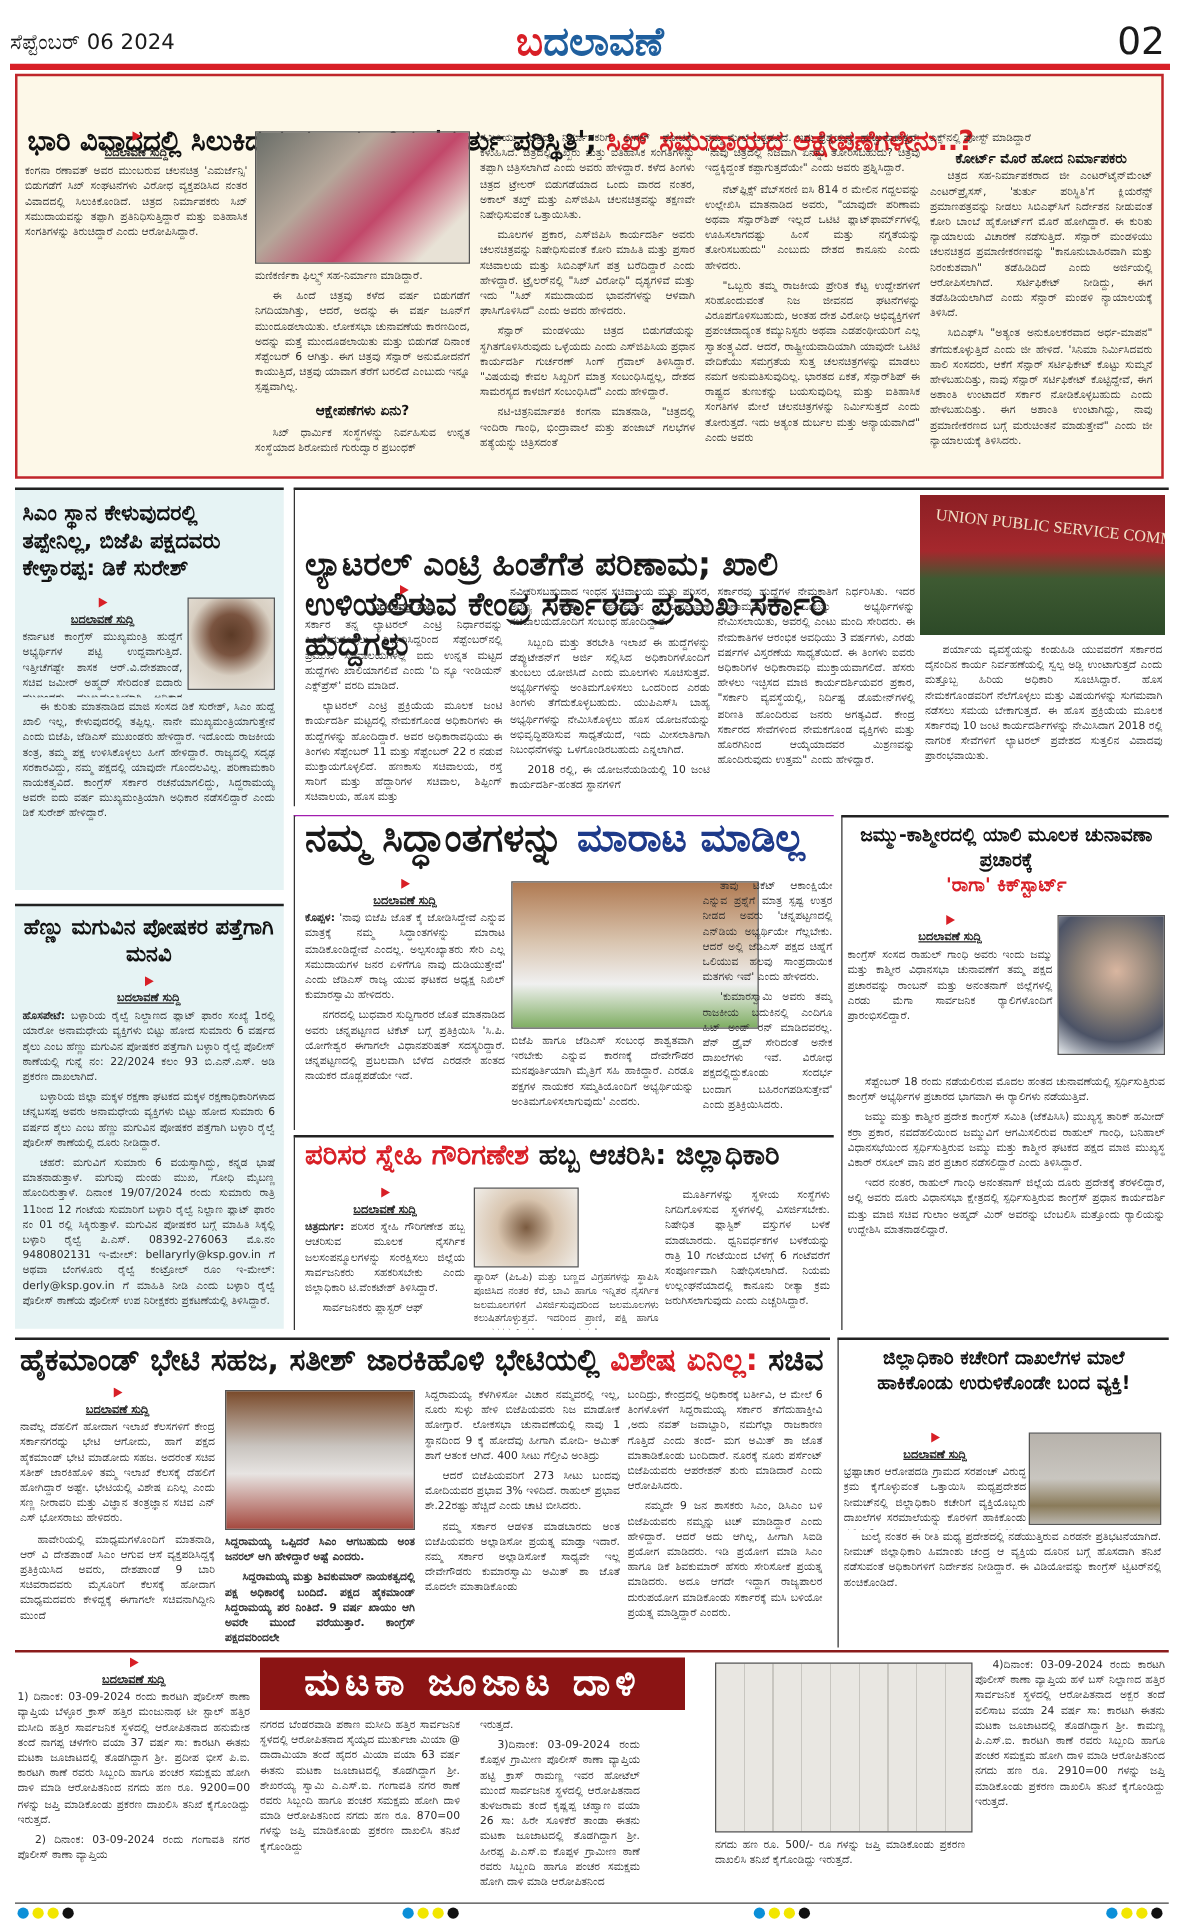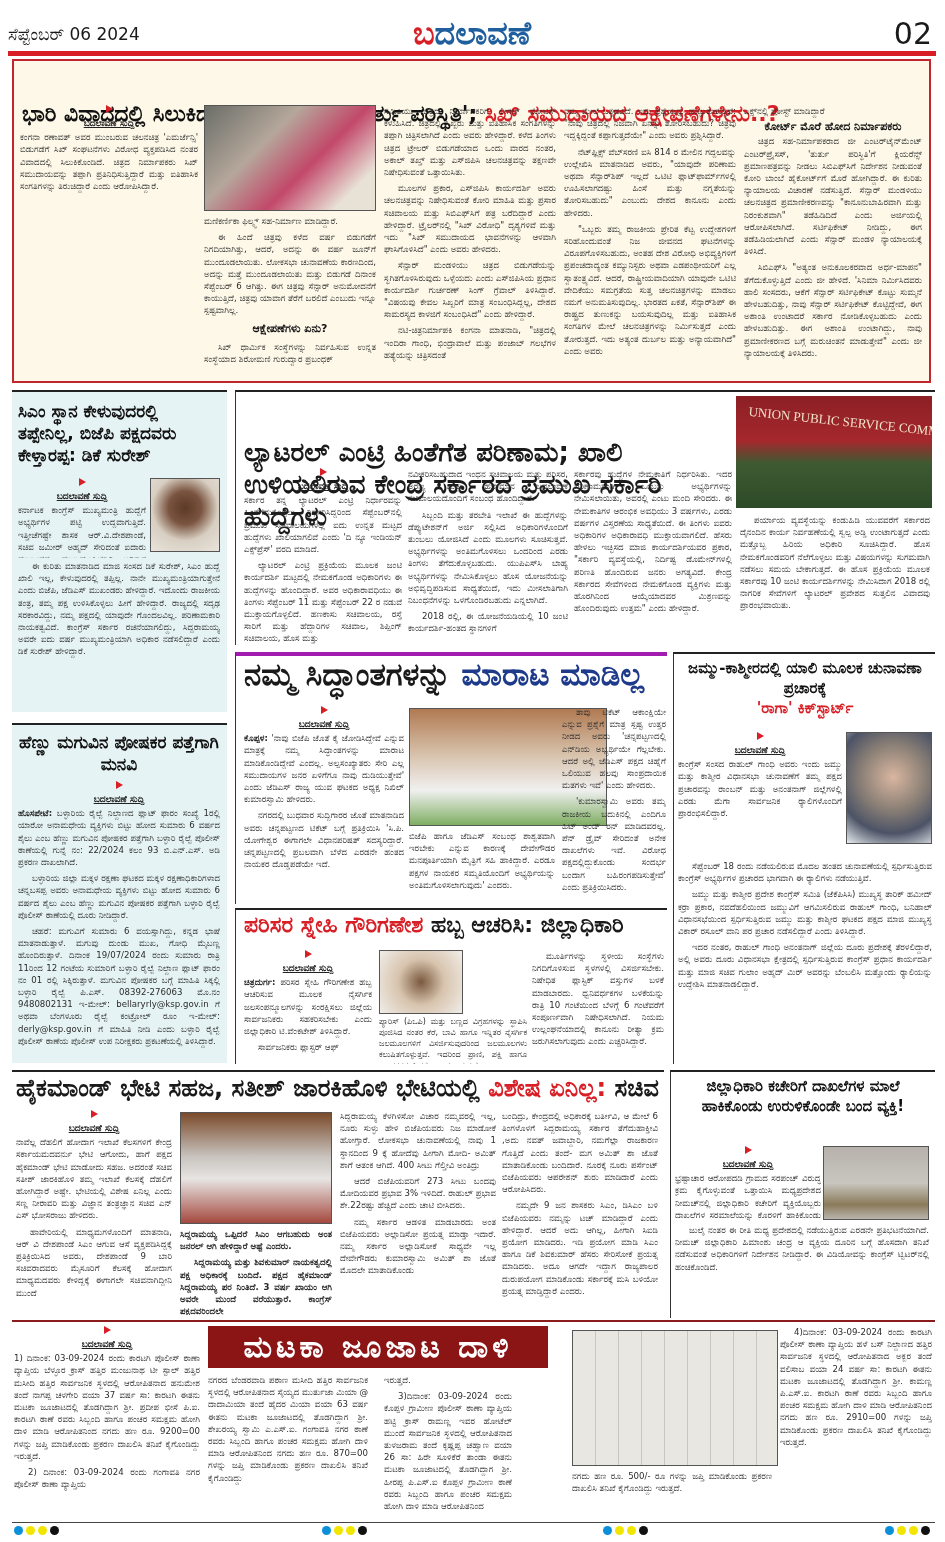--- a/index.html
+++ b/index.html
@@ -32,21 +32,21 @@
 
   
   #dk-story { left: 12px; top: 390px; width: 215px; height: 322px; background: #e6f3f4; border-top: 2px solid #222; }
   .h-center { text-align: center; font-weight: bold; color: #111; }
 
   #lateral-story { left: 235px; top: 390px; width: 700px; height: 255px; border-top: 2px solid #222; border-left: 1px solid #333; }
   #lateral-story .headline { position: absolute; left: 8px; top: 4px; width: 490px; font-size: 26px; line-height: 32px; font-weight: bold; margin-top: 40px; }
 
   #girl-story { left: 12px; top: 723px; width: 215px; height: 340px; background: #e6f3f4; border-top: 2px solid #222; }
 
-  #principles-story { left: 235px; top: 652px; width: 432px; height: 252px; border-top: 4px solid #a21caf; border-left: 1px solid #333; }
+  #principles-story { left: 235px; top: 652px; width: 432px; height: 252px; border-top: 1px solid #a21caf; border-left: 1px solid #333; }
   #principles-story .headline { position: absolute; left: 8px; top: 0; font-size: 31px; font-weight: bold; white-space: nowrap; }
   #principles-story .headline .blue { color: #1e3a8a; }
 
   #rahul-story { left: 673px; top: 652px; width: 262px; height: 412px; border-top: 2px solid #222; border-left: 1px solid #333; padding-left: 46px; }
 
   #ganesha-story { left: 235px; top: 908px; width: 432px; height: 156px; border-top: 2px solid #222; border-left: 1px solid #333; }
   #ganesha-story .headline { position: absolute; left: 8px; top: 2px; font-size: 22px; font-weight: bold; white-space: nowrap; }
   #ganesha-story .headline .red { color: #d81f26; }
 
   #highcommand-story { left: 12px; top: 1070px; width: 652px; height: 245px; border-top: 2px solid #222; }
@@ -233,27 +233,27 @@
   </div>
 </article>
 
 <article class="box" id="highcommand-story">
   <h2 class="headline"><span>ಹೈಕಮಾಂಡ್ ಭೇಟಿ ಸಹಜ, ಸತೀಶ್ ಜಾರಕಿಹೊಳಿ ಭೇಟಿಯಲ್ಲಿ </span><span class="red">ವಿಶೇಷ ಏನಿಲ್ಲ:</span><span> ಸಚಿವ</span></h2>
   <div class="col body-text" style="left:4px; top:38px; width:156px; height:206px;">
     <div class="byline">
         <i class="tri"></i>
         <span class="lbl">ಬದಲಾವಣೆ ಸುದ್ದಿ</span>
       </div>
-    <p class="noind">ನಾವೆಲ್ಲ ದೆಹಲಿಗೆ ಹೋದಾಗ ಇಲಾಖೆ ಕೆಲಸಗಳಿಗೆ ಕೇಂದ್ರ ಸರ್ಕಾಯಮದವರ್ನು ಭೇಟಿ ಆಗೋದು, ಹಾಗೆ ಪಕ್ಷದ ಹೈಕಮಾಂಡ್ ಭೇಟಿ ಮಾಡೋದು ಸಹಜ. ಅದರಂತೆ ಸಚಿವ ಸತೀಶ್ ಜಾರಕಿಹೊಳಿ ತಮ್ಮ ಇಲಾಖೆ ಕೆಲಸಕ್ಕೆ ದೆಹಲಿಗೆ ಹೋಗಿದ್ದಾರೆ ಅಷ್ಟೇ. ಭೇಟಿಯಲ್ಲಿ ವಿಶೇಷ ಏನಿಲ್ಲ ಎಂದು ಸಣ್ಣ ನೀರಾವರಿ ಮತ್ತು ವಿಜ್ಞಾನ ತಂತ್ರಜ್ಞಾನ ಸಚಿವ ಎನ್ ಎಸ್ ಭೋಸರಾಜು ಹೇಳಿದರು.</p>
+    <p class="noind">ನಾವೆಲ್ಲ ದೆಹಲಿಗೆ ಹೋದಾಗ ಇಲಾಖೆ ಕೆಲಸಗಳಿಗೆ ಕೇಂದ್ರ ಸರ್ಕಾನಗರದ್ನು ಭೇಟಿ ಆಗೋದು, ಹಾಗೆ ಪಕ್ಷದ ಹೈಕಮಾಂಡ್ ಭೇಟಿ ಮಾಡೋದು ಸಹಜ. ಅದರಂತೆ ಸಚಿವ ಸತೀಶ್ ಜಾರಕಿಹೊಳಿ ತಮ್ಮ ಇಲಾಖೆ ಕೆಲಸಕ್ಕೆ ದೆಹಲಿಗೆ ಹೋಗಿದ್ದಾರೆ ಅಷ್ಟೇ. ಭೇಟಿಯಲ್ಲಿ ವಿಶೇಷ ಏನಿಲ್ಲ ಎಂದು ಸಣ್ಣ ನೀರಾವರಿ ಮತ್ತು ವಿಜ್ಞಾನ ತಂತ್ರಜ್ಞಾನ ಸಚಿವ ಎನ್ ಎಸ್ ಭೋಸರಾಜು ಹೇಳಿದರು.</p>
     <p>ಹಾವೇರಿಯಲ್ಲಿ ಮಾಧ್ಯಮಗಳೊಂದಿಗೆ ಮಾತನಾಡಿ, ಆರ್ ವಿ ದೇಶಪಾಂಡೆ ಸಿಎಂ ಆಗುವ ಆಸೆ ವ್ಯಕ್ತಪಡಿಸಿದ್ದಕ್ಕೆ ಪ್ರತಿಕ್ರಿಯಿಸಿದ ಅವರು, ದೇಶಪಾಂಡೆ 9 ಬಾರಿ ಸಚಿವರಾದವರು ಮೈಸೂರಿಗೆ ಕೆಲಸಕ್ಕೆ ಹೋದಾಗ ಮಾಧ್ಯಮದವರು ಕೇಳಿದ್ದಕ್ಕೆ ಈಗಾಗಲೇ ಸಚಿವನಾಗಿದ್ದೀನಿ ಮುಂದೆ</p>
   </div>
   <div class="photo ph-cm" style="left:168px; top:40px; width:152px; height:112px;"></div>
   <div class="col body-text" style="left:168px; top:156px; width:152px; height:88px;font-weight:bold;">
     <p class="noind">ಸಿದ್ದರಾಮಯ್ಯ ಒಪ್ಪಿದರೆ ಸಿಎಂ ಆಗಬಹುದು ಅಂತ ಜನರಲ್ ಆಗಿ ಹೇಳಿದ್ದಾರೆ ಅಷ್ಟೆ ಎಂದರು.</p>
-    <p>ಸಿದ್ದರಾಮಯ್ಯ ಮತ್ತು ಶಿವಕುಮಾರ್ ನಾಯಕತ್ವದಲ್ಲಿ ಪಕ್ಷ ಅಧಿಕಾರಕ್ಕೆ ಬಂದಿದೆ. ಪಕ್ಷದ ಹೈಕಮಾಂಡ್ ಸಿದ್ದರಾಮಯ್ಯ ಪರ ನಿಂತಿದೆ. 3 ವರ್ಷ ಖಾಯಂ ಆಗಿ ಅವರೇ ಮುಂದೆ ವರೆಯುತ್ತಾರೆ. ಕಾಂಗ್ರೆಸ್ ಪಕ್ಷದವರಿಂದಲೇ</p>
+    <p>ಸಿದ್ದರಾಮಯ್ಯ ಮತ್ತು ಶಿವಕುಮಾರ್ ನಾಯಕತ್ವದಲ್ಲಿ ಪಕ್ಷ ಅಧಿಕಾರಕ್ಕೆ ಬಂದಿದೆ. ಪಕ್ಷದ ಹೈಕಮಾಂಡ್ ಸಿದ್ದರಾಮಯ್ಯ ಪರ ನಿಂತಿದೆ. 9 ವರ್ಷ ಖಾಯಂ ಆಗಿ ಅವರೇ ಮುಂದೆ ವರೆಯುತ್ತಾರೆ. ಕಾಂಗ್ರೆಸ್ ಪಕ್ಷದವರಿಂದಲೇ</p>
   </div>
   <div class="col body-text" style="left:328px; top:38px; width:156px; height:206px;">
     <p class="noind">ಸಿದ್ದರಾಮಯ್ಯ ಕೆಳಗಿಳಿಸೋ ವಿಚಾರ ನಮ್ಮವರಲ್ಲಿ ಇಲ್ಲ, ನೂರು ಸುಳ್ಳು ಹೇಳಿ ಬಿಜೆಪಿಯವರು ನಿಜ ಮಾಡೋಕೆ ಹೋಗ್ತಾರೆ. ಲೋಕಸಭಾ ಚುನಾವಣೆಯಲ್ಲಿ ನಾವು 1 ಸ್ಥಾನದಿಂದ 9 ಕ್ಕೆ ಹೋದೆವು ಹೀಗಾಗಿ ಮೋದಿ- ಅಮಿತ್ ಶಾಗೆ ಆತಂಕ ಆಗಿದೆ. 400 ಸೀಟು ಗೆಲ್ತೀವಿ ಅಂತಿದ್ರು</p>
     <p>ಆದರೆ ಬಿಜೆಪಿಯವರಿಗೆ 273 ಸೀಟು ಬಂದವು ಮೋದಿಯವರ ಪ್ರಭಾವ 3% ಇಳಿದಿದೆ. ರಾಹುಲ್ ಪ್ರಭಾವ ಶೇ.22ರಷ್ಟು ಹೆಚ್ಚಿದೆ ಎಂದು ಚಾಟಿ ಬೀಸಿದರು.</p>
     <p>ನಮ್ಮ ಸರ್ಕಾರ ಆಡಳಿತ ಮಾಡಬಾರದು ಅಂತ ಬಿಜೆಪಿಯವರು ಅಲ್ಲಾಡಿಸೋ ಪ್ರಯತ್ನ ಮಾಡ್ತಾ ಇದಾರೆ. ನಮ್ಮ ಸರ್ಕಾರ ಅಲ್ಲಾಡಿಸೋಕೆ ಸಾಧ್ಯವೇ ಇಲ್ಲ ದೇವೇಗೌಡರು ಕುಮಾರಸ್ವಾಮಿ ಅಮಿತ್ ಶಾ ಜೊತೆ ಮೊದಲೇ ಮಾತಾಡಿಕೊಂಡು</p>
   </div>
   <div class="col body-text" style="left:490px; top:38px; width:156px; height:206px;">
     <p class="noind">ಬಂದಿದ್ರು, ಕೇಂದ್ರದಲ್ಲಿ ಅಧಿಕಾರಕ್ಕೆ ಬರ್ತೀವಿ, ಆ ಮೇಲೆ 6 ತಿಂಗಳೊಳಗೆ ಸಿದ್ದರಾಮಯ್ಯ ಸರ್ಕಾರ ತೆಗೆದುಹಾಕ್ತೀವಿ ,ಅದು ನವತ್ ಜವಾಬ್ದಾರಿ, ನಮಗೆಲ್ಲಾ ರಾಜಕಾರಣ ಗೊತ್ತಿದೆ ಎಂದು ತಂದೆ- ಮಗ ಅಮಿತ್ ಶಾ ಜೊತೆ ಮಾತಾಡಿಕೊಂಡು ಬಂದಿದಾರೆ. ನೂರಕ್ಕೆ ನೂರು ಪರ್ಸೆಂಟ್ ಬಿಜೆಪಿಯವರು ಆಪರೇಶನ್ ಶುರು ಮಾಡಿದಾರೆ ಎಂದು ಆರೋಪಿಸಿದರು.</p>
     <p>ನಮ್ಮದೇ 9 ಜನ ಶಾಸಕರು ಸಿಎಂ, ಡಿಸಿಎಂ ಬಳಿ ಬಿಜೆಪಿಯವರು ನಮ್ಮನ್ನು ಟಚ್ ಮಾಡಿದ್ದಾರೆ ಎಂದು ಹೇಳಿದ್ದಾರೆ. ಆದರೆ ಅದು ಆಗಿಲ್ಲ, ಹೀಗಾಗಿ ಸಿಐಡಿ ಪ್ರಯೋಗ ಮಾಡಿದರು. ಇಡಿ ಪ್ರಯೋಗ ಮಾಡಿ ಸಿಎಂ ಹಾಗೂ ಡಿಕೆ ಶಿವಕುಮಾರ್ ಹೆಸರು ಸೇರಿಸೋಕೆ ಪ್ರಯತ್ನ ಮಾಡಿದರು. ಅದೂ ಆಗದೇ ಇದ್ದಾಗ ರಾಜ್ಯಪಾಲರ ದುರುಪಯೋಗ ಮಾಡಿಕೊಂಡು ಸರ್ಕಾರಕ್ಕೆ ಮಸಿ ಬಳಿಯೋ ಪ್ರಯತ್ನ ಮಾಡ್ತಿದ್ದಾರೆ ಎಂದರು.</p>
   </div>

